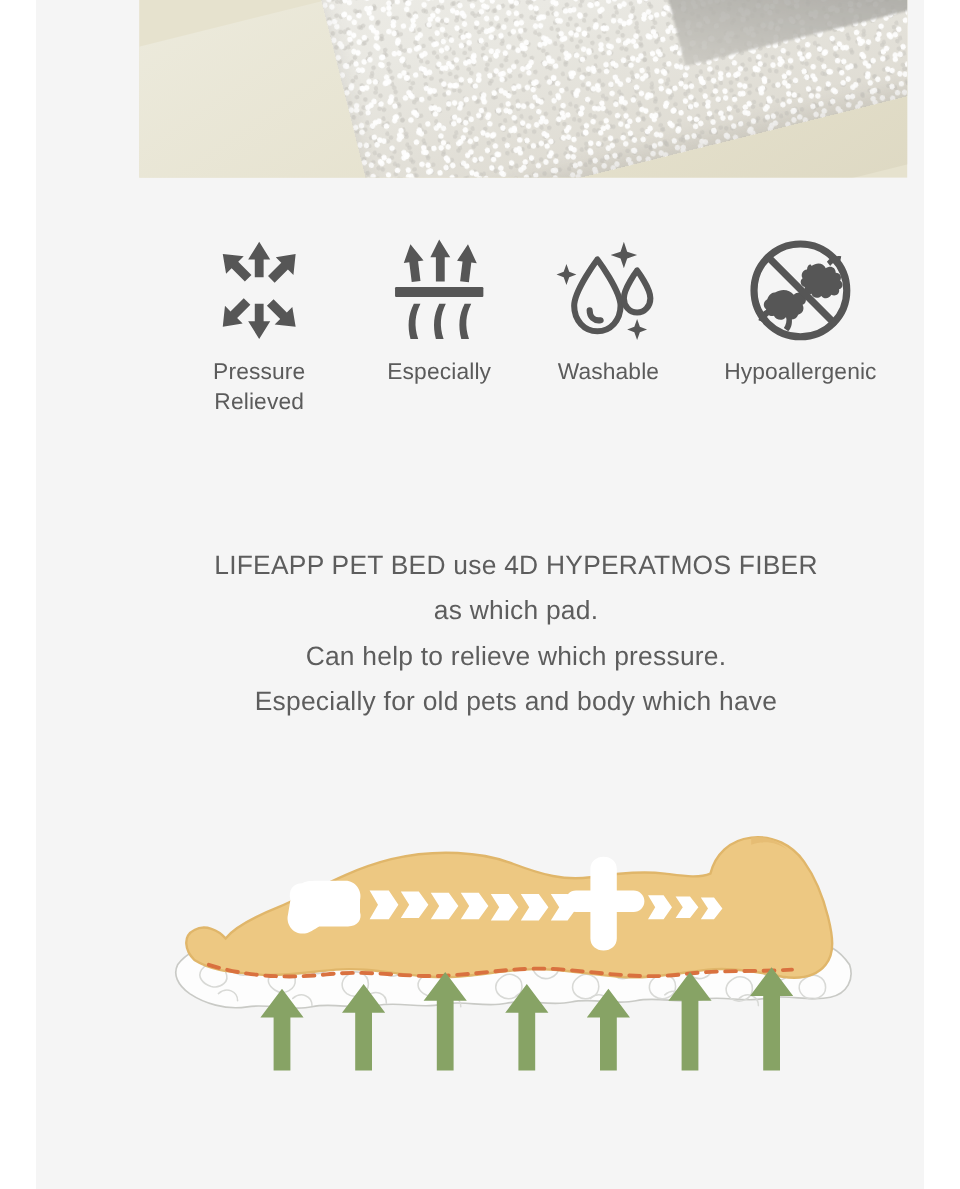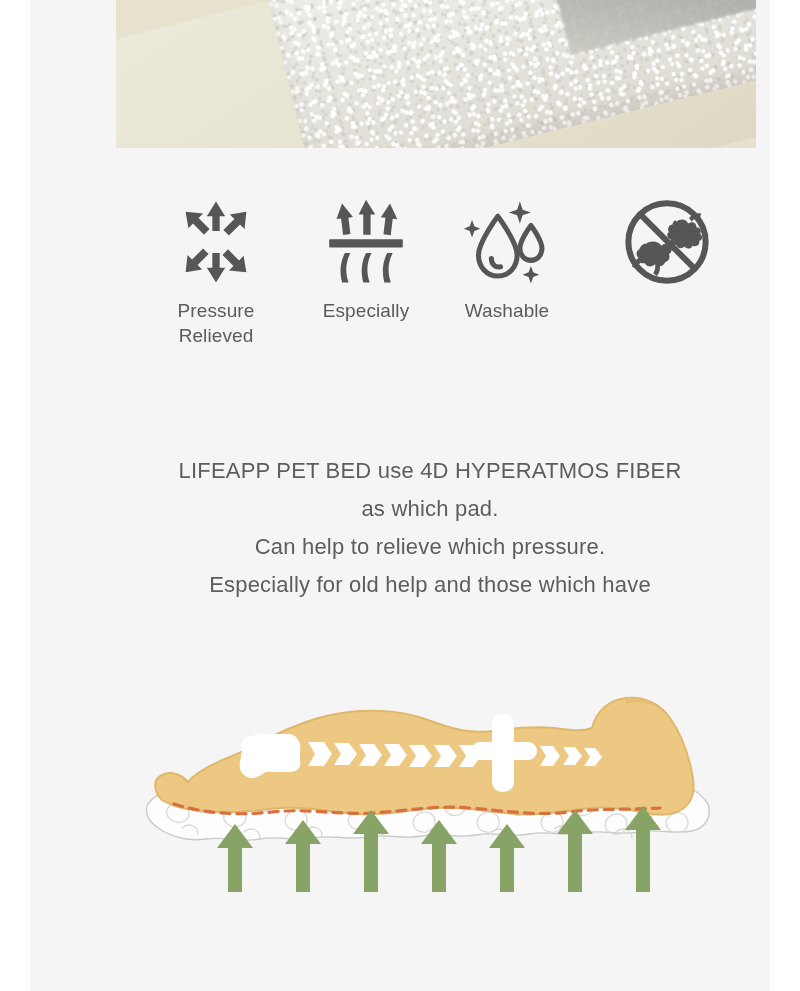--- a/index.html
+++ b/index.html
@@ -238,29 +238,30 @@
               <path d="M74 24 c3 -4 8 -6 13 -5 l-1 5 c-4 -1 -7 1 -9 4 Z"></path>
             </g>
             <g fill="none" stroke="#565656" stroke-width="6.5" stroke-linecap="round">
 
               <circle cx="50" cy="50" r="42"></circle>
 
               <line x1="21" y1="20" x2="80" y2="79"></line>
             </g>
           </svg>
         </div>
+        <div class="feature-label">Hypoallergenic</div>
       </div>
 
     </div>
 
     <div class="description">
       <div class="line">LIFEAPP PET BED use 4D HYPERATMOS FIBER</div>
       <div class="line">as which pad.</div>
       <div class="line">Can help to relieve which pressure.</div>
-      <div class="line">Especially for old help and those which have</div>
+      <div class="line">Especially for old pets and body which have</div>
     </div>
 
     <div class="illustration">
       <svg viewBox="0 0 580 220" aria-hidden="true">
 
         <g>
           <path d="M8 128
                    C20 112 34 116 44 108 C56 100 66 108 80 102 C96 95 108 104 122 100
                    C140 95 152 104 168 100 C186 96 196 105 212 101 C230 97 242 106 258 102
                    C276 98 288 107 304 103 C322 99 334 108 350 104 C368 100 380 109 396 105

